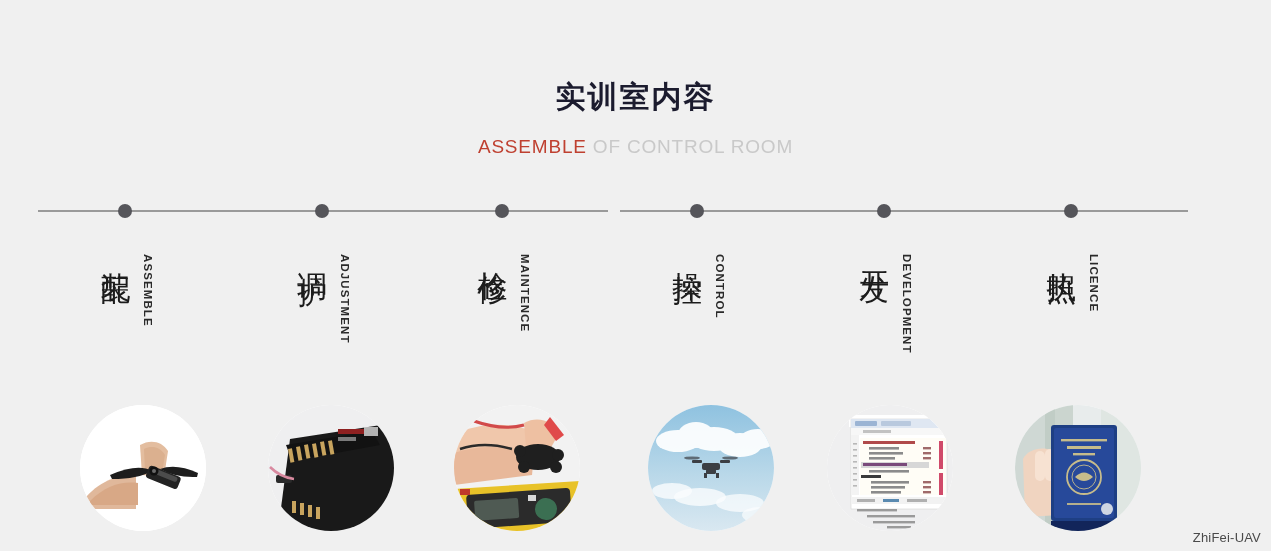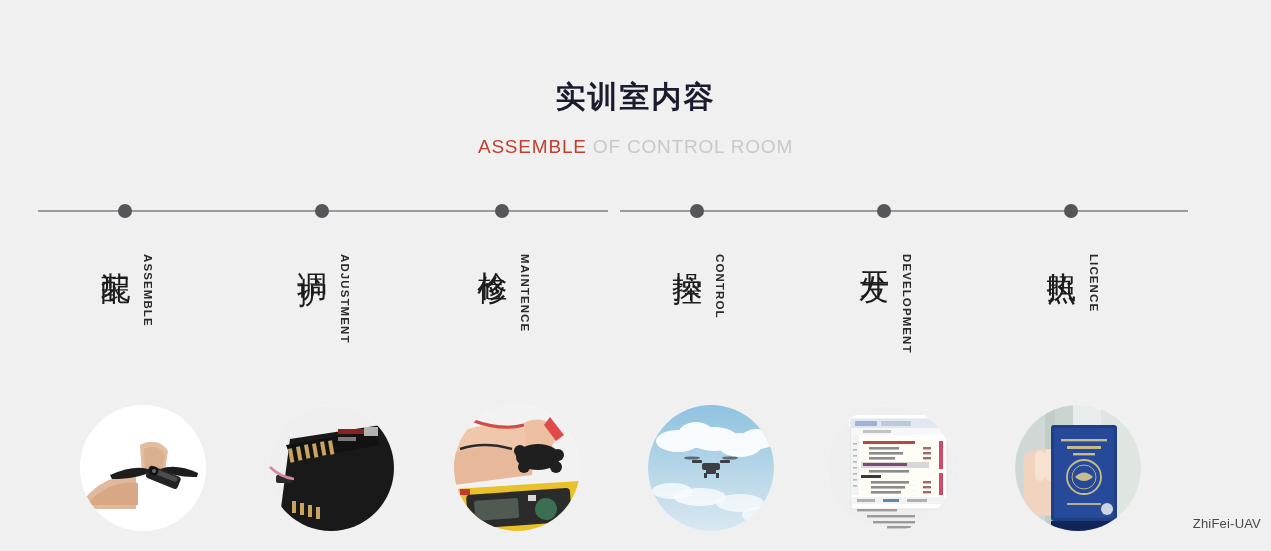--- a/index.html
+++ b/index.html
@@ -114,21 +114,21 @@
     overflow: hidden;
     transform: translateX(-50%);
     background: #ffffff;
   }
   .thumb svg { display: block; width: 126px; height: 126px; }
 
   
   .watermark {
     position: absolute;
     right: 10px;
-    bottom: 20px;
+    bottom: 6px;
     font-size: 13px;
     color: #4a4a4a;
     letter-spacing: 0.2px;
   }
 </style>
 </head>
 <body>
 
 <div class="header">
   <div class="page-title">实训室内容</div>

